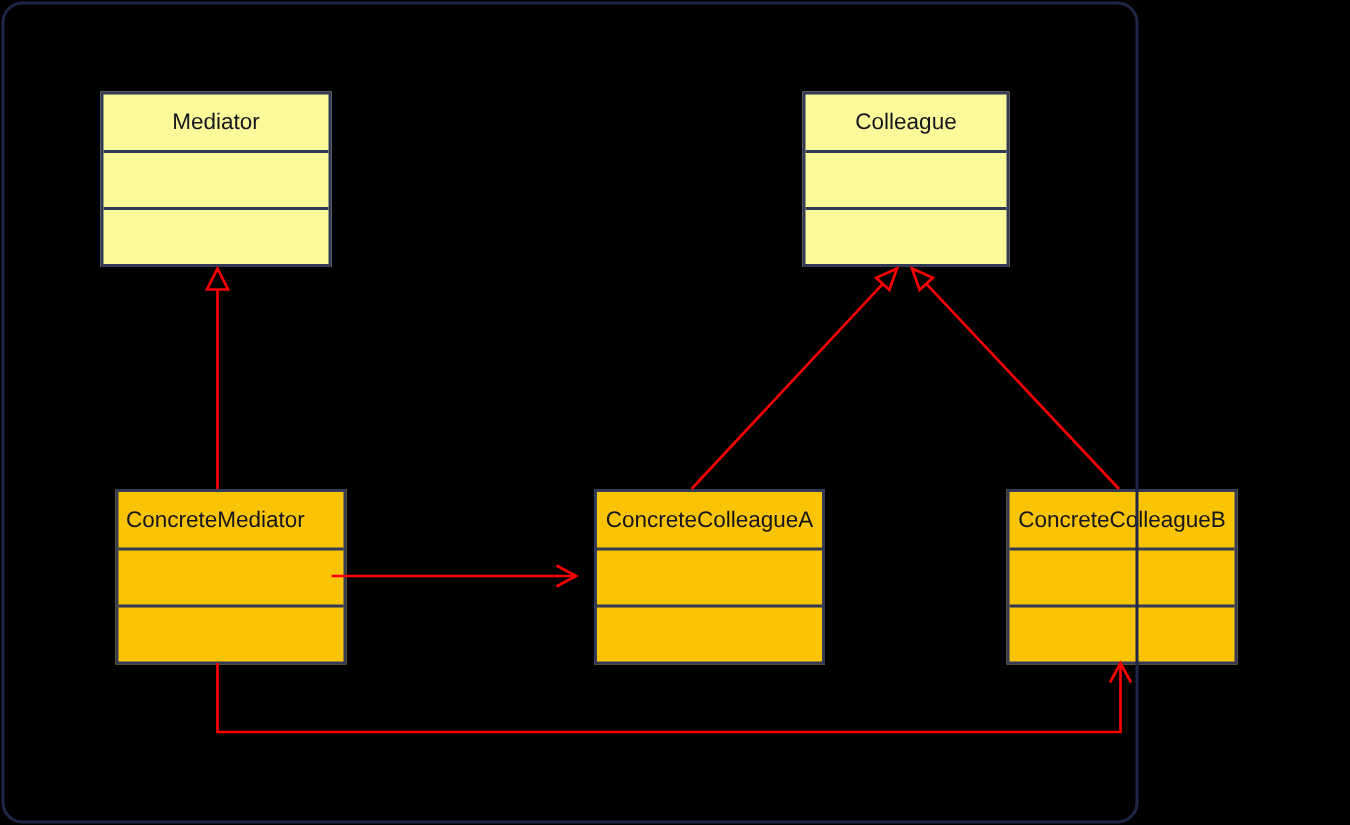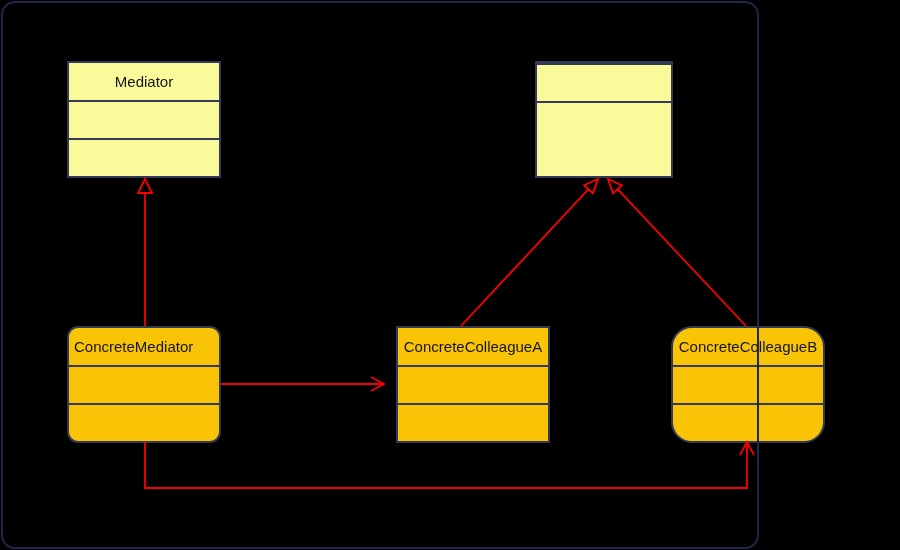--- a/index.html
+++ b/index.html
@@ -85,37 +85,38 @@
 
 <div class="canvas">
 
   <div class="class-box abstract" style="left:67px; top:61px; width:154px;">
     <div class="class-title">Mediator</div>
     <div class="compartment"></div>
     <div class="compartment"></div>
   </div>
 
   <div class="class-box abstract" style="left:535px; top:61px; width:138px;">
+    <div class="class-title">Colleague</div>
     <div class="compartment"></div>
     <div class="compartment"></div>
   </div>
 
-  <div class="class-box concrete" style="left:67px; top:326px; width:154px;border-radius:11px;">
+  <div class="class-box concrete" style="left:77px; top:326px; width:154px;">
     <div class="class-title align-left">ConcreteMediator</div>
     <div class="compartment"></div>
     <div class="compartment"></div>
   </div>
 
   <div class="class-box concrete" style="left:396px; top:326px; width:154px;">
     <div class="class-title">ConcreteColleagueA</div>
     <div class="compartment"></div>
     <div class="compartment"></div>
   </div>
 
-  <div class="class-box concrete" style="left:671px; top:326px; width:154px;border-radius:21px;">
+  <div class="class-box concrete" style="left:671px; top:326px; width:154px;">
     <div class="class-title">ConcreteColleagueB</div>
     <div class="compartment"></div>
     <div class="compartment"></div>
   </div>
 
   <svg class="edges" viewBox="0 0 900 550">
 
     <g>
       <line class="edge-line" x1="145" y1="326" x2="145" y2="193"></line>
       <polygon class="tri-head" points="145,179 138,193 152,193"></polygon>

